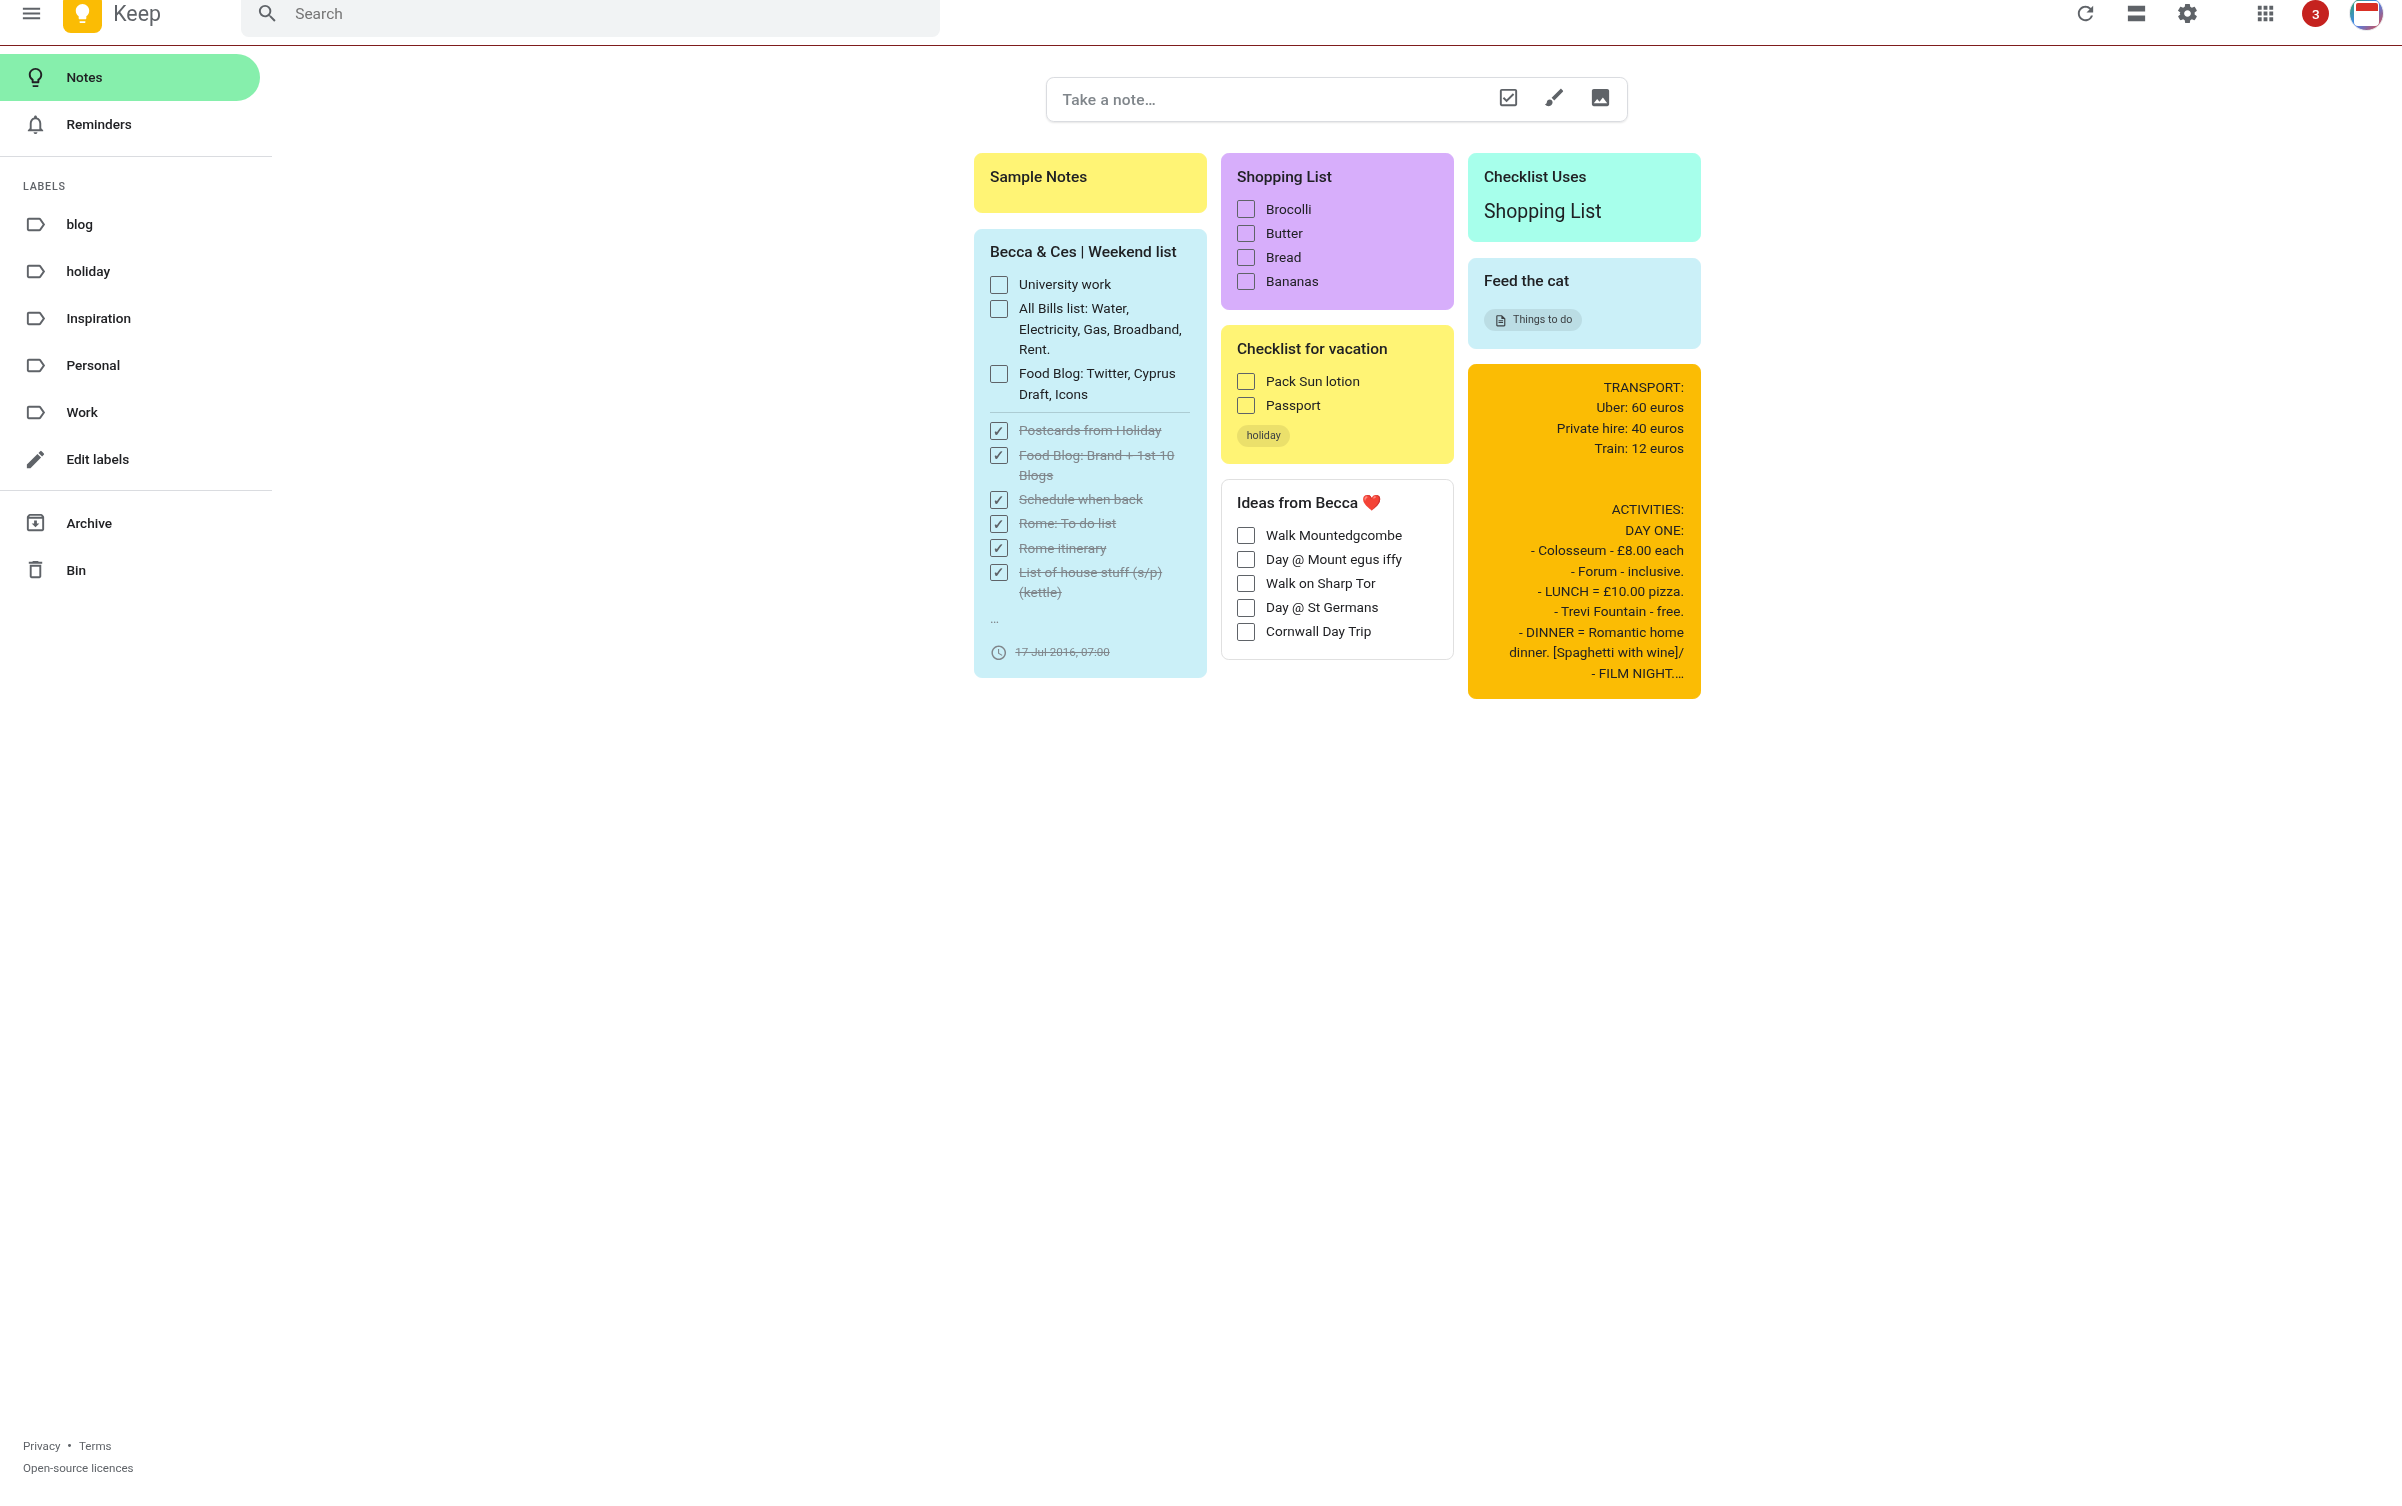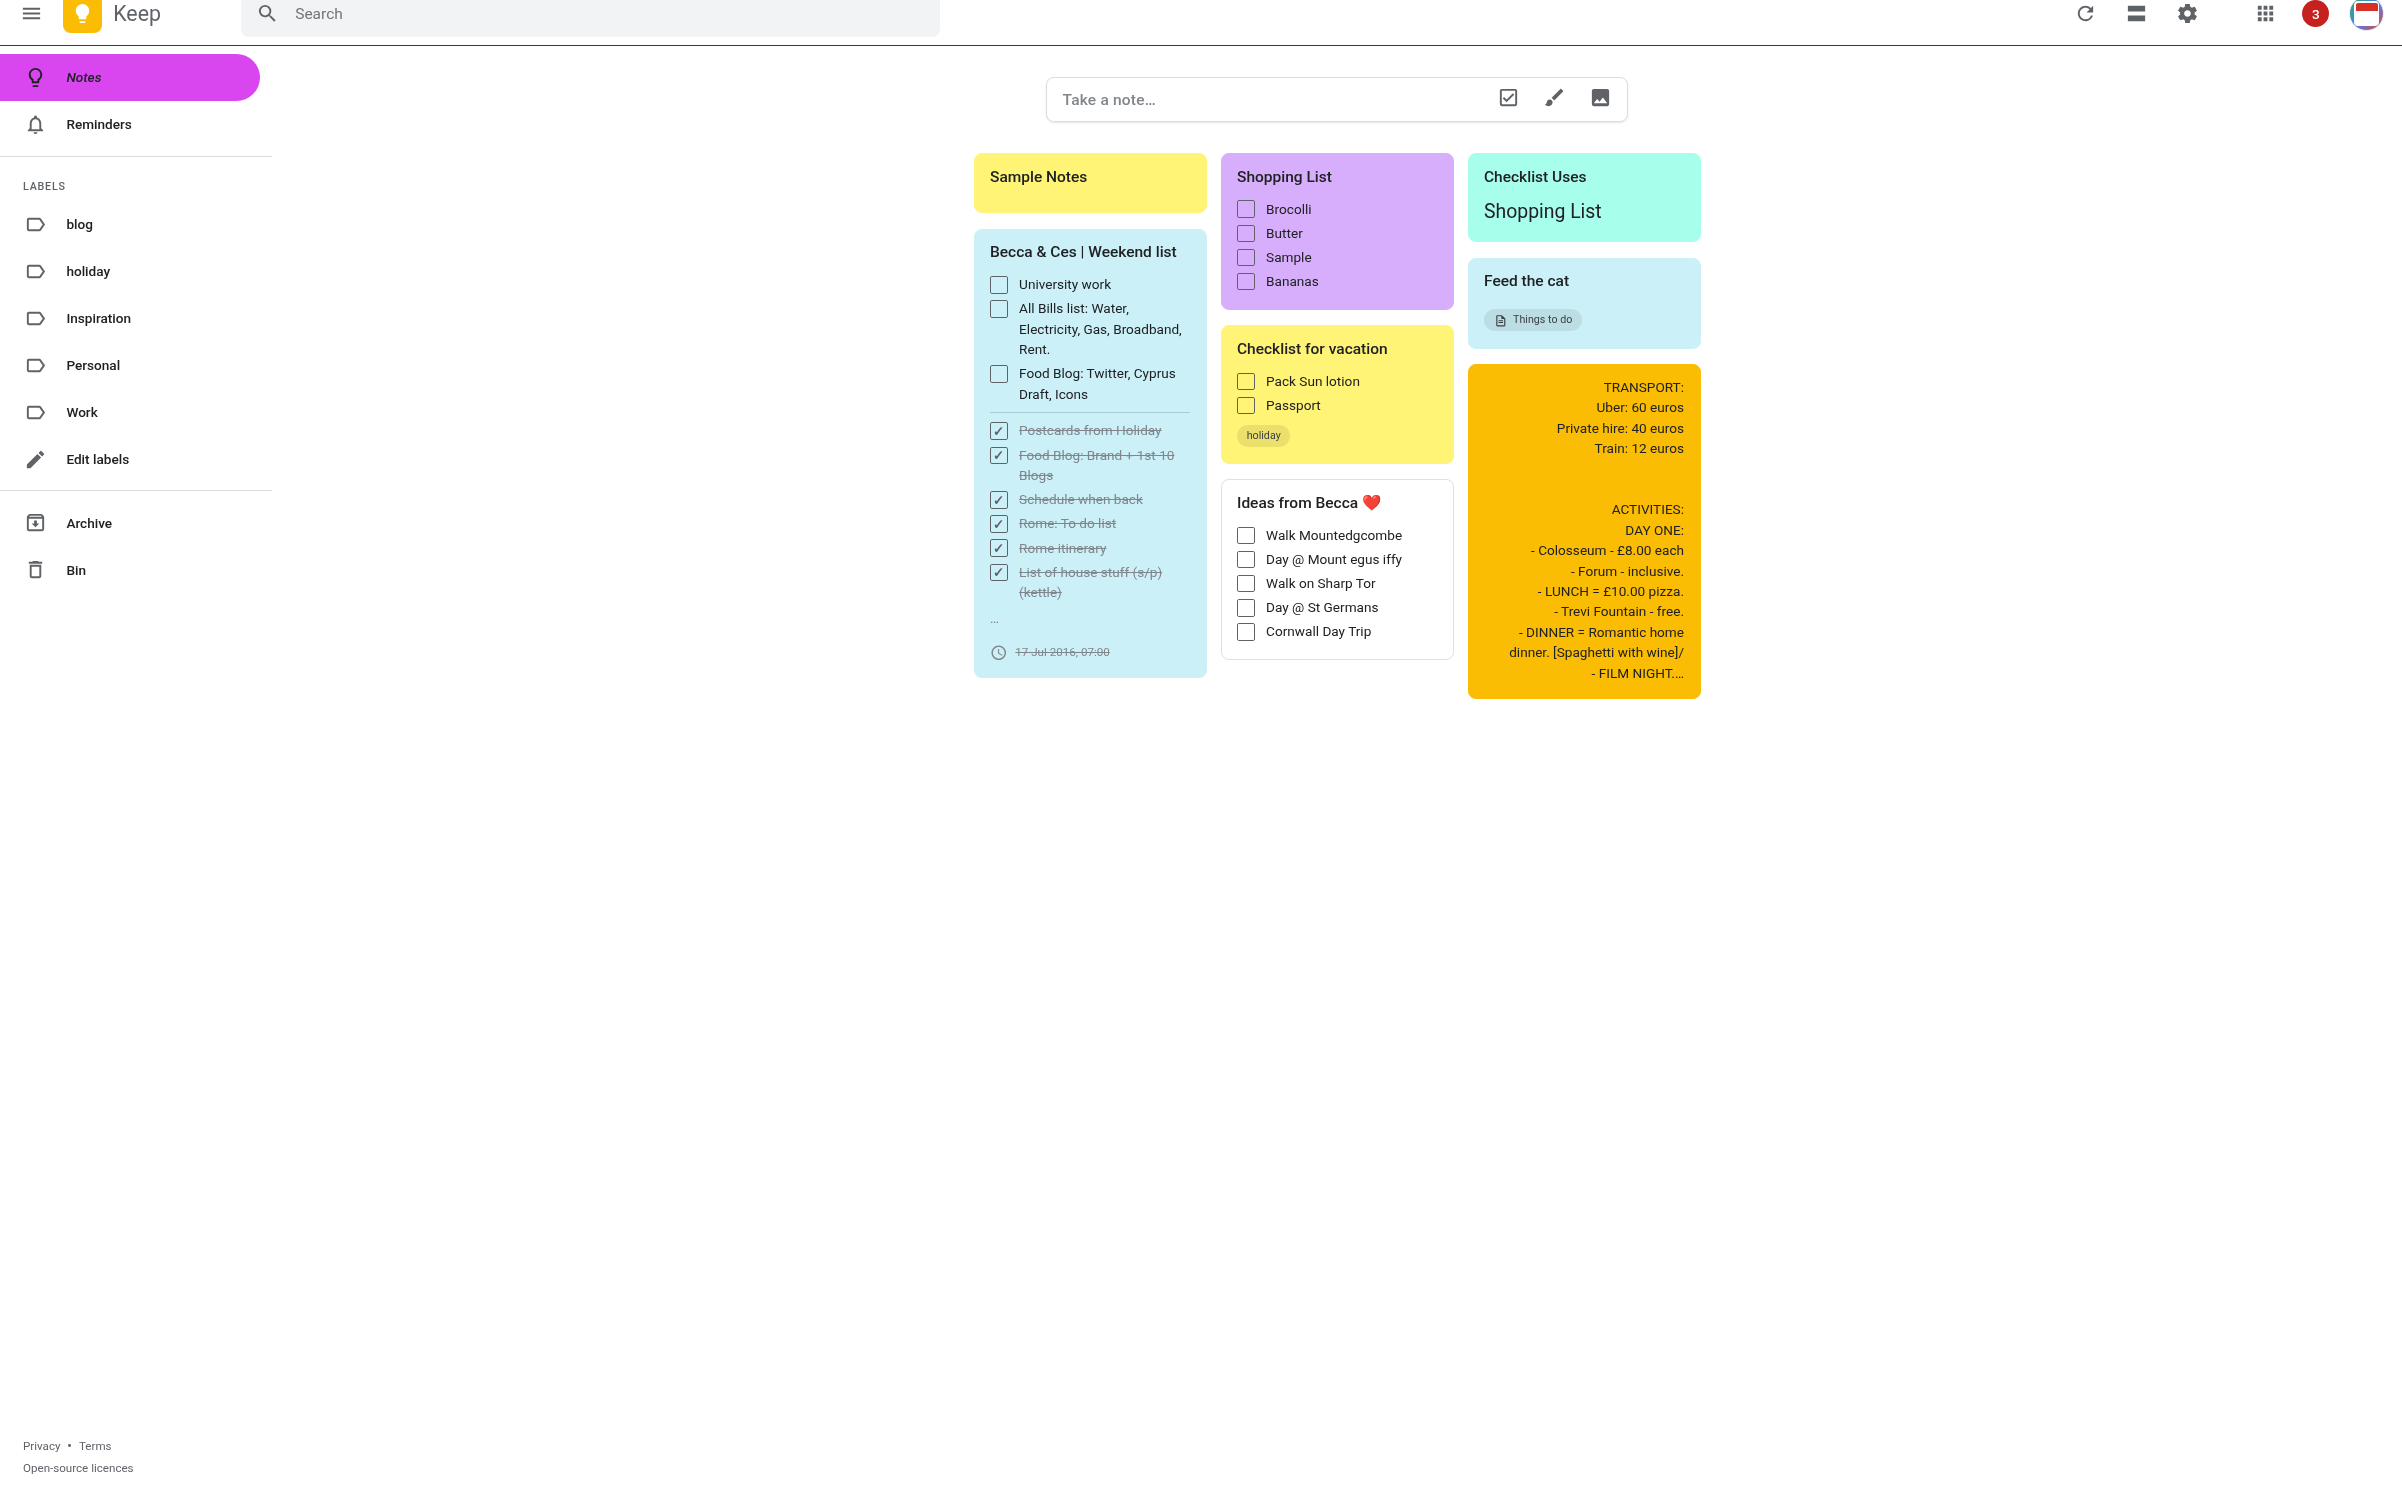--- a/index.html
+++ b/index.html
@@ -19,21 +19,21 @@
 .avatar { width: 35px; height: 35px; border-radius: 50%; background: linear-gradient(135deg, #34a853 0%, #4285f4 50%, #ea4335 100%); border: 1.9px solid #e8eaed; position: relative; overflow: hidden; }
 .avatar::before { content: ''; position: absolute; inset: 3.9px; background: #fff; border-radius: 3.9px; }
 .avatar::after { content: ''; position: absolute; top: 5.8px; left: 5.8px; right: 5.8px; height: 7.8px; background: #d93025; border-radius: 1.9px 1.9px 0 0; }
 
 
 .body-wrap { display: flex; height: calc(100vh - 62px); }
 
 
 .sidebar { width: 272px; padding-top: 7.8px; display: flex; flex-direction: column; overflow-y: auto; }
 .nav-item { display: flex; align-items: center; height: 47px; padding-left: 11.6px; border-radius: 0 24px 24px 0; cursor: pointer; color: #202124; margin-right: 11.6px; }
-.nav-item.active { background: #d946ef; font-style: italic; }
+.nav-item.active { background: #86efac; }
 .nav-item .nav-icon { width: 47px; display: flex; justify-content: center; color: #5f6368; }
 .nav-item.active .nav-icon { color: #202124; }
 .nav-item .nav-label { font-size: 13.6px; font-weight: 500; margin-left: 7.8px; }
 .nav-section-label { font-size: 10.7px; font-weight: 500; color: #5f6368; letter-spacing: 0.8px; padding: 15.5px 23px 7.8px; }
 .nav-divider { border: none; border-top: 1px solid #dadce0; margin: 7.8px 0 7.8px 0; }
 .footer-links { margin-top: auto; padding: 15.5px 23px; font-size: 11.6px; color: #5f6368; }
 .footer-links a { color: #5f6368; text-decoration: none; }
 .footer-links .row1 { display: flex; gap: 7.8px; align-items: center; margin-bottom: 7.8px; }
 .footer-links .dot { width: 2.9px; height: 2.9px; background: #5f6368; border-radius: 50%; }
 
@@ -320,21 +320,21 @@
             <div class="cl-item">
               <span class="cl-box"></span>
               <span class="cl-text">Brocolli</span>
             </div>
             <div class="cl-item">
               <span class="cl-box"></span>
               <span class="cl-text">Butter</span>
             </div>
             <div class="cl-item">
               <span class="cl-box"></span>
-              <span class="cl-text">Sample</span>
+              <span class="cl-text">Bread</span>
             </div>
             <div class="cl-item">
               <span class="cl-box"></span>
               <span class="cl-text">Bananas</span>
             </div>
           </div>
           <div class="note yellow"><div class="note-title">Checklist for vacation</div><div class="cl-item">
               <span class="cl-box"></span>
               <span class="cl-text">Pack Sun lotion</span>
             </div><div class="cl-item">

